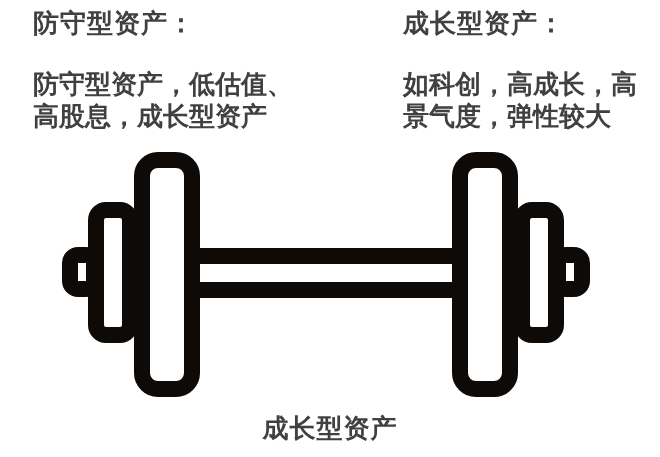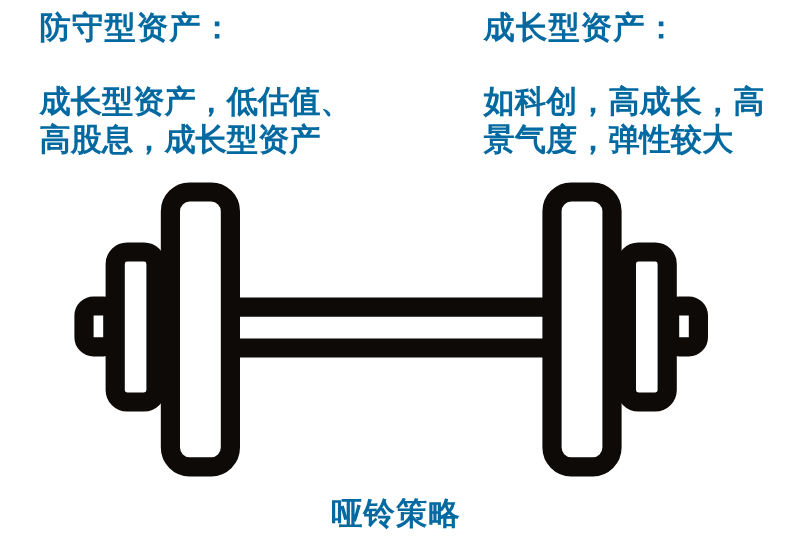--- a/index.html
+++ b/index.html
@@ -65,26 +65,26 @@
     width: 660px;
     text-align: center;
     font-size: 26px;
     font-weight: 700;
     letter-spacing: 1px;
   }
 </style>
 </head>
 <body style="background: rgb(255, 255, 255);">
 
-<div class="stage" style="color: #0369a1;">
+<div class="stage" style="color: #404040;">
 
   <div class="col col-left">
     <div class="heading">防守型资产：</div>
     <div class="body-text">
-      <span class="line">成长型资产，低估值、</span>
+      <span class="line">防守型资产，低估值、</span>
       <span class="line">高股息，成长型资产</span>
     </div>
   </div>
 
   <div class="col col-right">
     <div class="heading">成长型资产：</div>
     <div class="body-text">
       <span class="line">如科创，高成长，高</span>
       <span class="line">景气度，弹性较大</span>
     </div>
@@ -99,15 +99,15 @@
       <rect x="100" y="110" width="340" height="34" rx="5"></rect>
 
       <rect x="40" y="64" width="34" height="125" rx="10"></rect>
       <rect x="466" y="64" width="34" height="125" rx="10"></rect>
 
       <rect x="86" y="14" width="50" height="229" rx="16"></rect>
       <rect x="404" y="14" width="50" height="229" rx="16"></rect>
     </svg>
   </div>
 
-  <div class="caption">哑铃策略</div>
+  <div class="caption">成长型资产</div>
 
 </div>
 
 </body></html>

